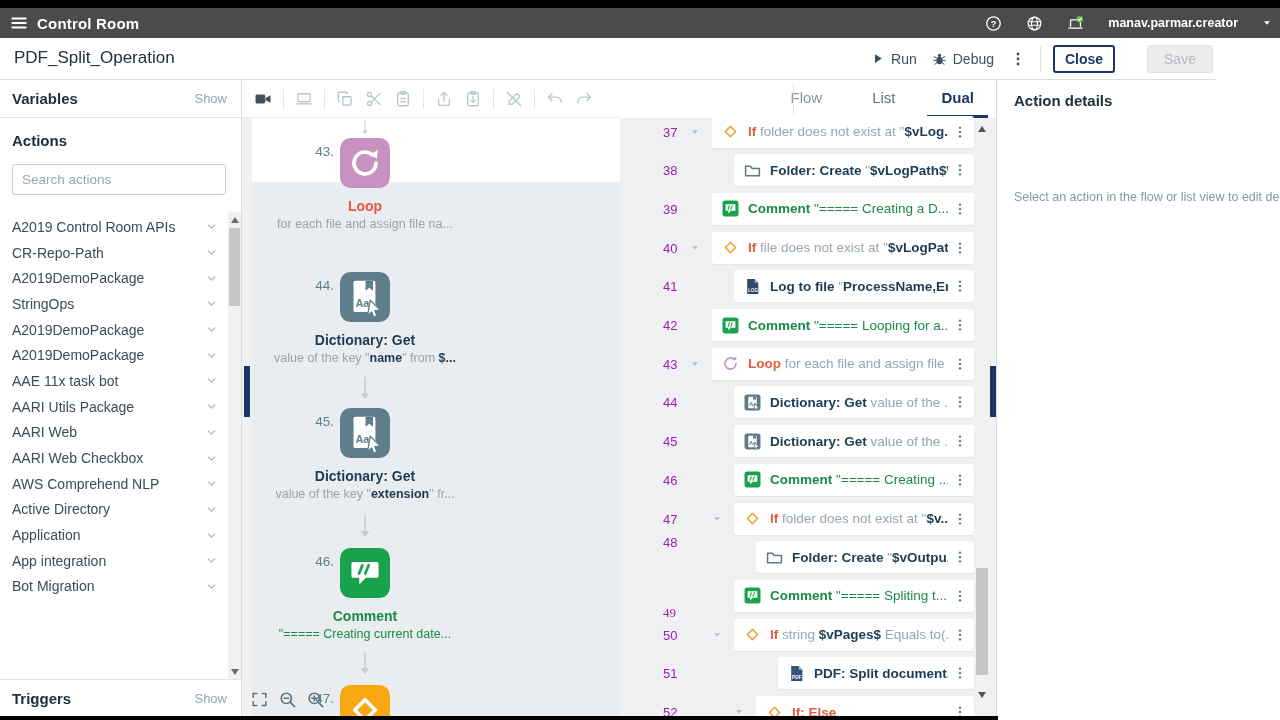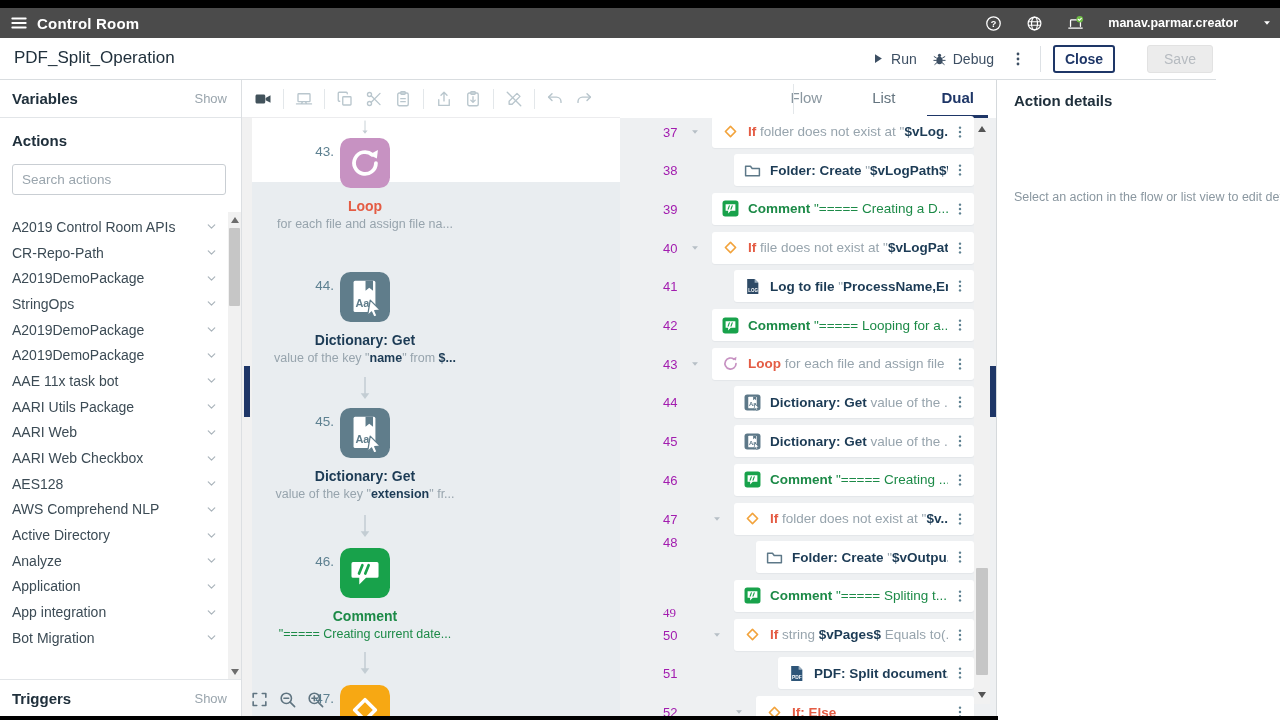--- a/index.html
+++ b/index.html
@@ -272,45 +272,29 @@
         </div>
         <div class="pkg-row">
           <span class="pkg-label">AARI Web Checkbox</span>
     <span class="chev">
             <svg viewBox="0 0 24 24" fill="none" stroke="currentColor" stroke-width="2.2" stroke-linecap="round" stroke-linejoin="round">
               <path d="M6 9l6 6 6-6"></path>
             </svg>
           </span>
         </div>
         <div class="pkg-row">
-          <span class="pkg-label">AES128</span>
-    <span class="chev">
-            <svg viewBox="0 0 24 24" fill="none" stroke="currentColor" stroke-width="2.2" stroke-linecap="round" stroke-linejoin="round">
-              <path d="M6 9l6 6 6-6"></path>
-            </svg>
-          </span>
-        </div>
-        <div class="pkg-row">
           <span class="pkg-label">AWS Comprehend NLP</span>
     <span class="chev">
             <svg viewBox="0 0 24 24" fill="none" stroke="currentColor" stroke-width="2.2" stroke-linecap="round" stroke-linejoin="round">
               <path d="M6 9l6 6 6-6"></path>
             </svg>
           </span>
         </div>
         <div class="pkg-row">
           <span class="pkg-label">Active Directory</span>
-    <span class="chev">
-            <svg viewBox="0 0 24 24" fill="none" stroke="currentColor" stroke-width="2.2" stroke-linecap="round" stroke-linejoin="round">
-              <path d="M6 9l6 6 6-6"></path>
-            </svg>
-          </span>
-        </div>
-        <div class="pkg-row">
-          <span class="pkg-label">Analyze</span>
     <span class="chev">
             <svg viewBox="0 0 24 24" fill="none" stroke="currentColor" stroke-width="2.2" stroke-linecap="round" stroke-linejoin="round">
               <path d="M6 9l6 6 6-6"></path>
             </svg>
           </span>
         </div>
         <div class="pkg-row">
           <span class="pkg-label">Application</span>
     <span class="chev">
             <svg viewBox="0 0 24 24" fill="none" stroke="currentColor" stroke-width="2.2" stroke-linecap="round" stroke-linejoin="round">

